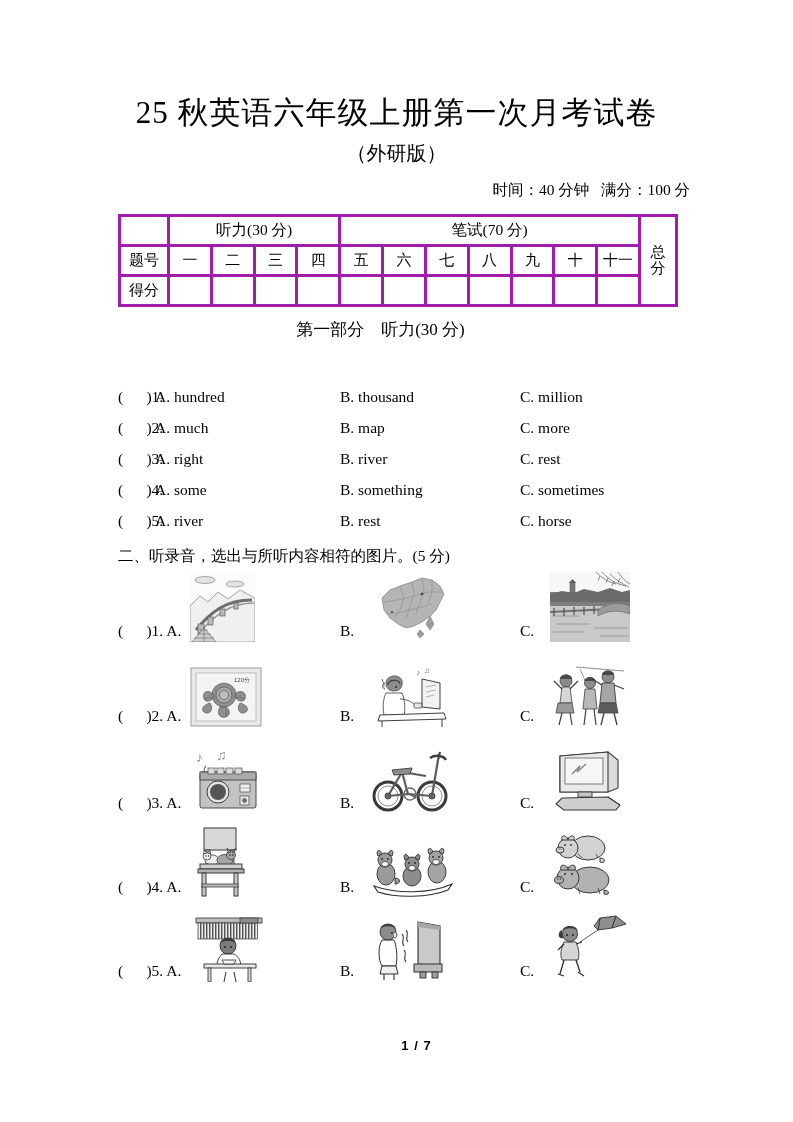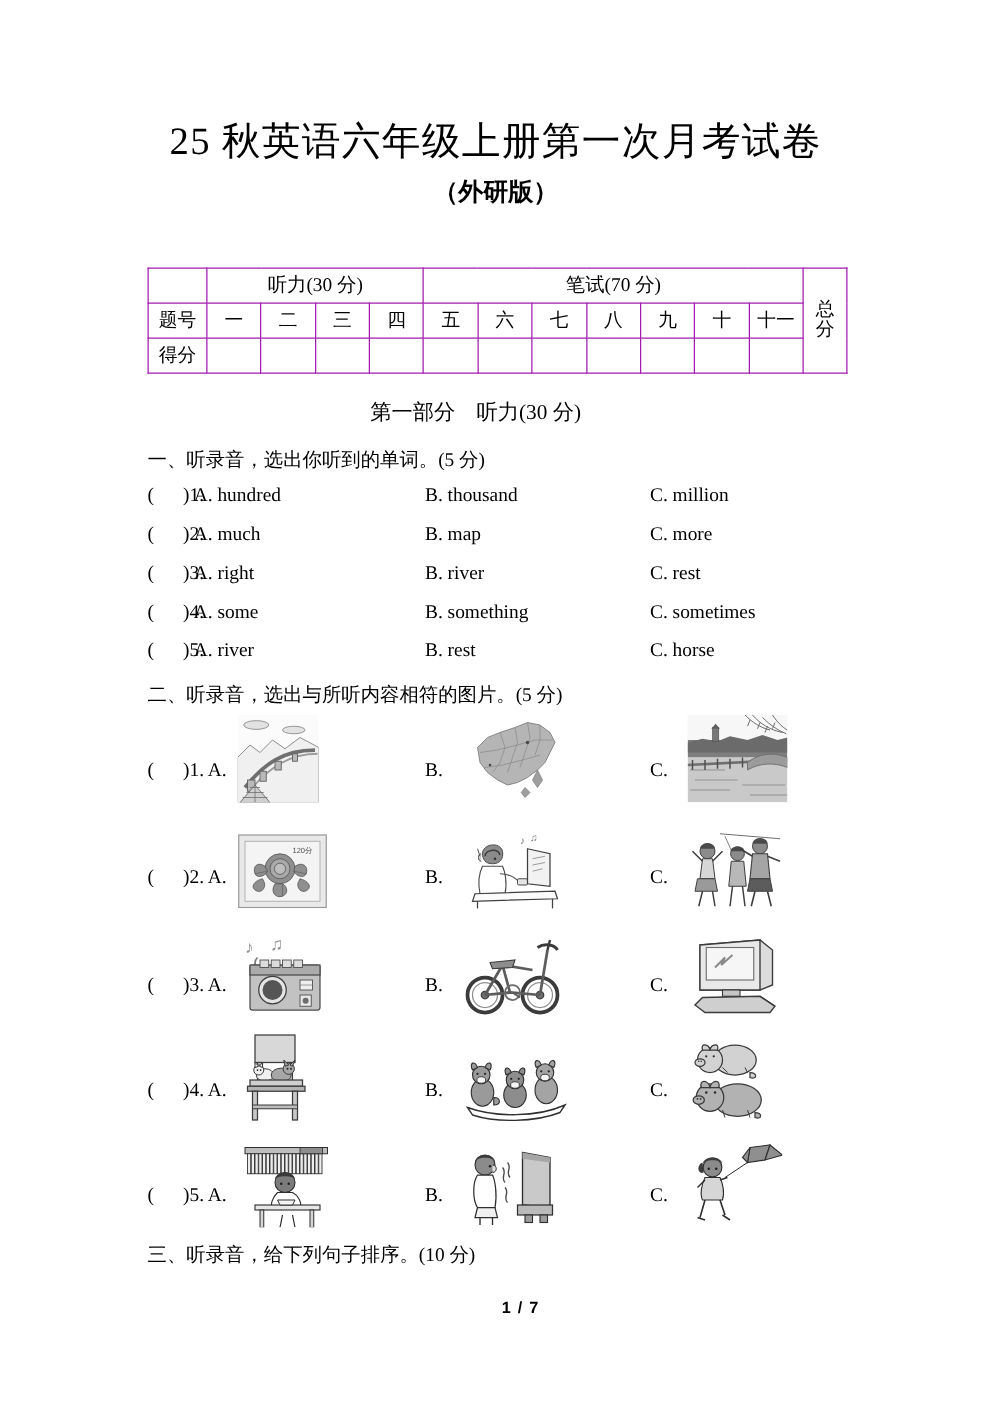--- a/index.html
+++ b/index.html
@@ -17,37 +17,37 @@
   .title{
     position:absolute;left:0;top:92px;width:793px;
     text-align:center;
     font-size:31px;font-weight:normal;
     letter-spacing:1px;
     font-family:"Liberation Serif","DejaVu Serif",serif;
   }
   .subtitle{
     position:absolute;left:0;top:140px;width:793px;
     text-align:center;
-    font-size:20px;font-weight:bold;
+    font-size:20px;font-weight:normal;
   }
   .meta{
     position:absolute;right:103px;top:180px;
     font-size:15.5px;
     white-space:pre;
   }
 
   
   .score-table{
     position:absolute;left:118px;top:214px;
     width:560px;
     border-collapse:collapse;
     table-layout:fixed;
   }
   .score-table td{
-    border:1px solid #a21caf;
+    border:3px solid #a21caf;
     text-align:center;
     vertical-align:middle;
     font-size:15px;
     height:27px;
     padding:0;
   }
   .score-table td.hdr{font-size:15.5px;}
   .score-table td.tot{font-size:15px;line-height:1.05;width:34px;}
   .c-label{width:46px;}
   .c-num{width:44px;}
@@ -72,21 +72,21 @@
     position:absolute;left:118px;width:600px;height:30px;
     font-size:15.5px;
   }
   .qrow .paren{position:absolute;left:0;top:0;white-space:pre;}
   .qrow .optA{position:absolute;left:37px;top:0;white-space:pre;}
   .qrow .optB{position:absolute;left:222px;top:0;white-space:pre;}
   .qrow .optC{position:absolute;left:402px;top:0;white-space:pre;}
 
   
   .prow{position:absolute;left:118px;width:600px;height:80px;font-size:15.5px;}
-  .prow .plabel{position:absolute;bottom:14px;white-space:pre;}
+  .prow .plabel{position:absolute;bottom:0;white-space:pre;}
   .prow .lblA{left:0;}
   .prow .lblB{left:222px;}
   .prow .lblC{left:402px;}
   .pic{
     position:absolute;bottom:-2px;
     overflow:hidden;
   }
   .picA{left:72px;}
   .picB{left:252px;}
   .picC{left:432px;}
@@ -101,20 +101,21 @@
 
   svg{display:block;}
 </style>
 </head>
 <body>
 
 <div class="page">
 
   <div class="title">25 秋英语六年级上册第一次月考试卷</div>
   <div class="subtitle">（外研版）</div>
+  <div class="meta">时间：40 分钟   满分：100 分</div>
 
   <table class="score-table">
     <tbody>
         <tr>
       <td class="c-label"></td>
       <td class="hdr" colspan="4">听力(30 分)</td>
       <td class="hdr" colspan="7">笔试(70 分)</td>
       <td class="tot" rowspan="3"><span>总</span><br><span>分</span></td>
     </tr>
     <tr>
@@ -143,21 +144,20 @@
       <td></td>
       <td></td>
       <td></td>
       <td></td>
     </tr>
   </tbody>
     </table>
 
   <div class="part-heading">第一部分　听力(30 分)</div>
 
-  <div class="sec-head" style="top:358px">一、听录音，选出你听到的单词。(5 分)</div>
 
   <div class="qrow" style="top:388px">
     <span class="paren">(      )1.</span>
     <span class="optA">A. hundred</span>
     <span class="optB">B. thousand</span>
     <span class="optC">C. million</span>
   </div>
   <div class="qrow" style="top:419px">
     <span class="paren">(      )2.</span>
     <span class="optA">A. much</span>
@@ -618,16 +618,15 @@
         <circle cx="23" cy="21" r="1" fill="#1e1e1e"></circle>
         <path d="M14 28 C11 34 10 42 12 46 L28 46 C30 40 28 32 26 28 Z" fill="#d6d6d6" stroke="#2f2f2f" stroke-width="0.9"></path>
         <path d="M26 30 L32 28" stroke="#2f2f2f" stroke-width="1.2" fill="none"></path>
         <path d="M14 30 L8 36" stroke="#2f2f2f" stroke-width="1.2" fill="none"></path>
         <path d="M14 46 L10 60 M26 46 L30 58" stroke="#2f2f2f" stroke-width="1.3" fill="none"></path>
         <path d="M8 60 L14 62 M28 58 L34 62" stroke="#2f2f2f" stroke-width="1.3" fill="none"></path>
       </svg>
     </span>
   </div>
 
-  <div class="sec-head" style="top:994px">三、听录音，给下列句子排序。(10 分)</div>
 
   <div class="footer">1 / 7</div>
 </div>
 
 </body></html>

